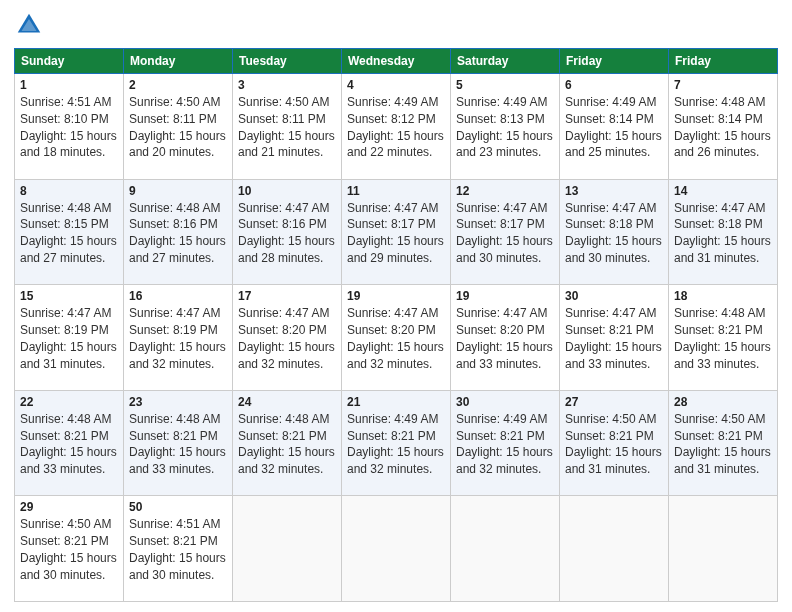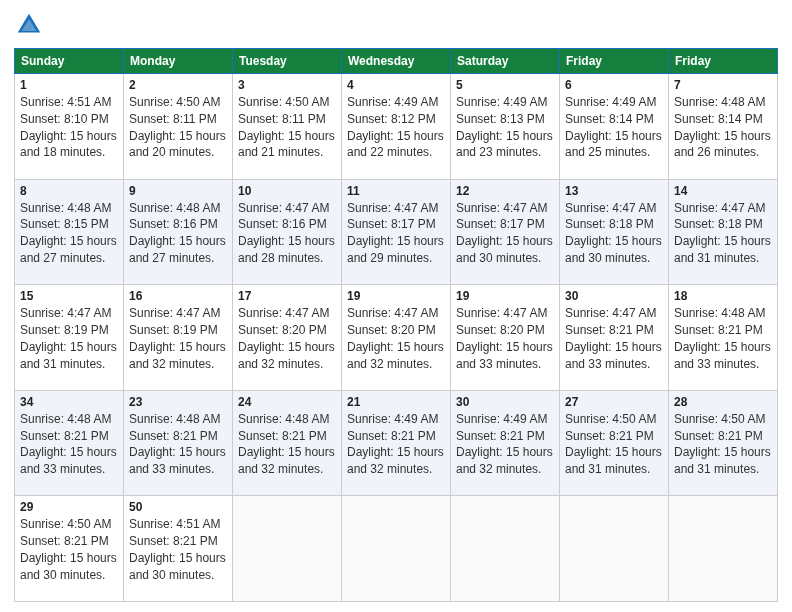--- a/index.html
+++ b/index.html
@@ -225,21 +225,21 @@
         <span class="cell-day">30</span>
         <span class="cell-info">Sunrise: 4:47 AM<br>Sunset: 8:21 PM<br>Daylight: 15 hours and 33 minutes.</span>
       </td>
           <td>
         <span class="cell-day">18</span>
         <span class="cell-info">Sunrise: 4:48 AM<br>Sunset: 8:21 PM<br>Daylight: 15 hours and 33 minutes.</span>
       </td>
         </tr>
         <tr>
           <td>
-        <span class="cell-day">34</span>
+        <span class="cell-day">22</span>
         <span class="cell-info">Sunrise: 4:48 AM<br>Sunset: 8:21 PM<br>Daylight: 15 hours and 33 minutes.</span>
       </td>
           <td>
         <span class="cell-day">23</span>
         <span class="cell-info">Sunrise: 4:48 AM<br>Sunset: 8:21 PM<br>Daylight: 15 hours and 33 minutes.</span>
       </td>
           <td>
         <span class="cell-day">24</span>
         <span class="cell-info">Sunrise: 4:48 AM<br>Sunset: 8:21 PM<br>Daylight: 15 hours and 32 minutes.</span>
       </td>

